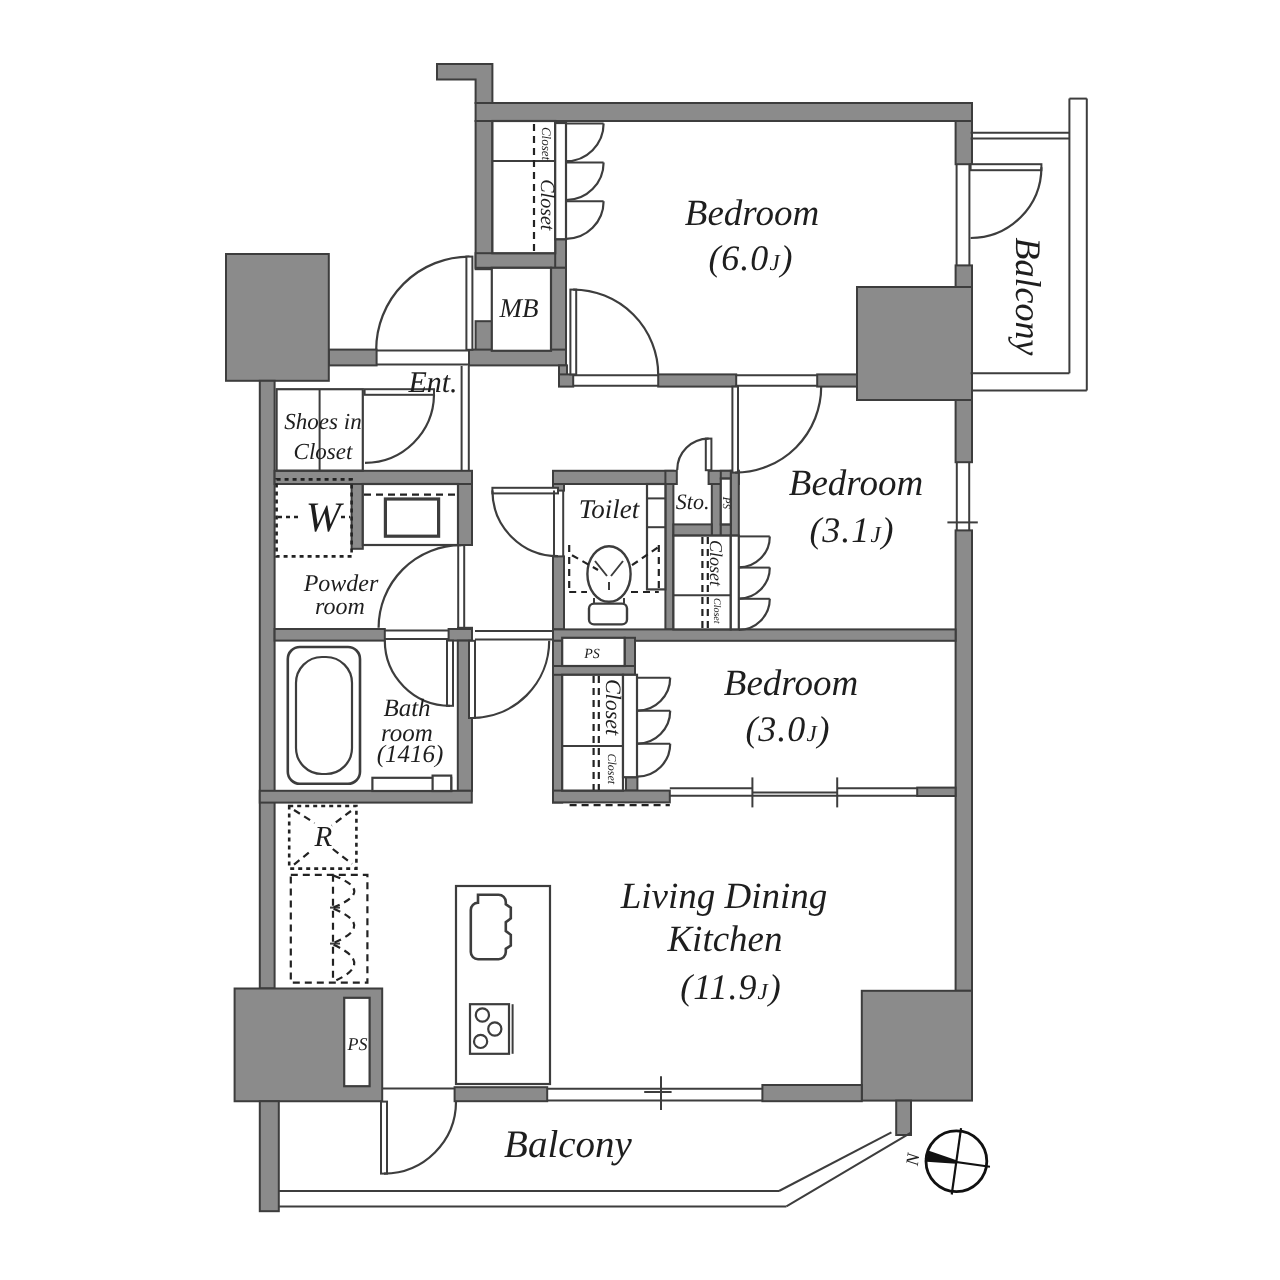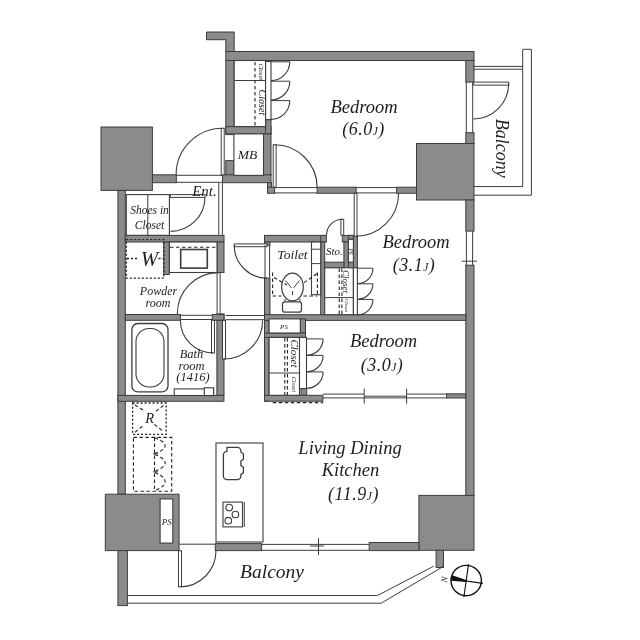--- a/index.html
+++ b/index.html
@@ -8,21 +8,21 @@
 .w{fill:#8b8b8b;stroke:#3d3d3d;stroke-width:1;}
 .ln{stroke:#3d3d3d;stroke-width:1;fill:none;}
 .arc{stroke:#3d3d3d;stroke-width:1.1;fill:none;}
 .leaf{fill:#fff;stroke:#3d3d3d;stroke-width:1;}
 .box{fill:#fff;stroke:#3d3d3d;stroke-width:1.1;}
 .dsh{stroke:#222;stroke-width:1.1;fill:none;stroke-dasharray:3.5,2.5;}
 .dot{stroke:#222;stroke-width:1.3;fill:none;stroke-dasharray:2,2;}
 </style>
 </head>
 <body>
-<div style="transform: translateZ(0); will-change: transform;">
+<div style="transform: translateZ(0); will-change: transform; padding-left: 12px;">
 <svg width="640" height="640" viewBox="0 0 640 640">
 <rect x="0" y="0" width="640" height="640" fill="#ffffff"></rect>
 
 <path class="w" d="M206.5,32 L234.2,32 L234.2,51.5 L225.8,51.5 L225.8,39.7 L206.5,39.7 Z"></path>
 
 <rect class="w" x="225.8" y="51.5" width="248.2" height="9"></rect>
 
 <rect class="w" x="465.8" y="60.5" width="8.2" height="21.6"></rect>
 
 <rect class="w" x="465.8" y="132.7" width="8.2" height="10.8"></rect>

